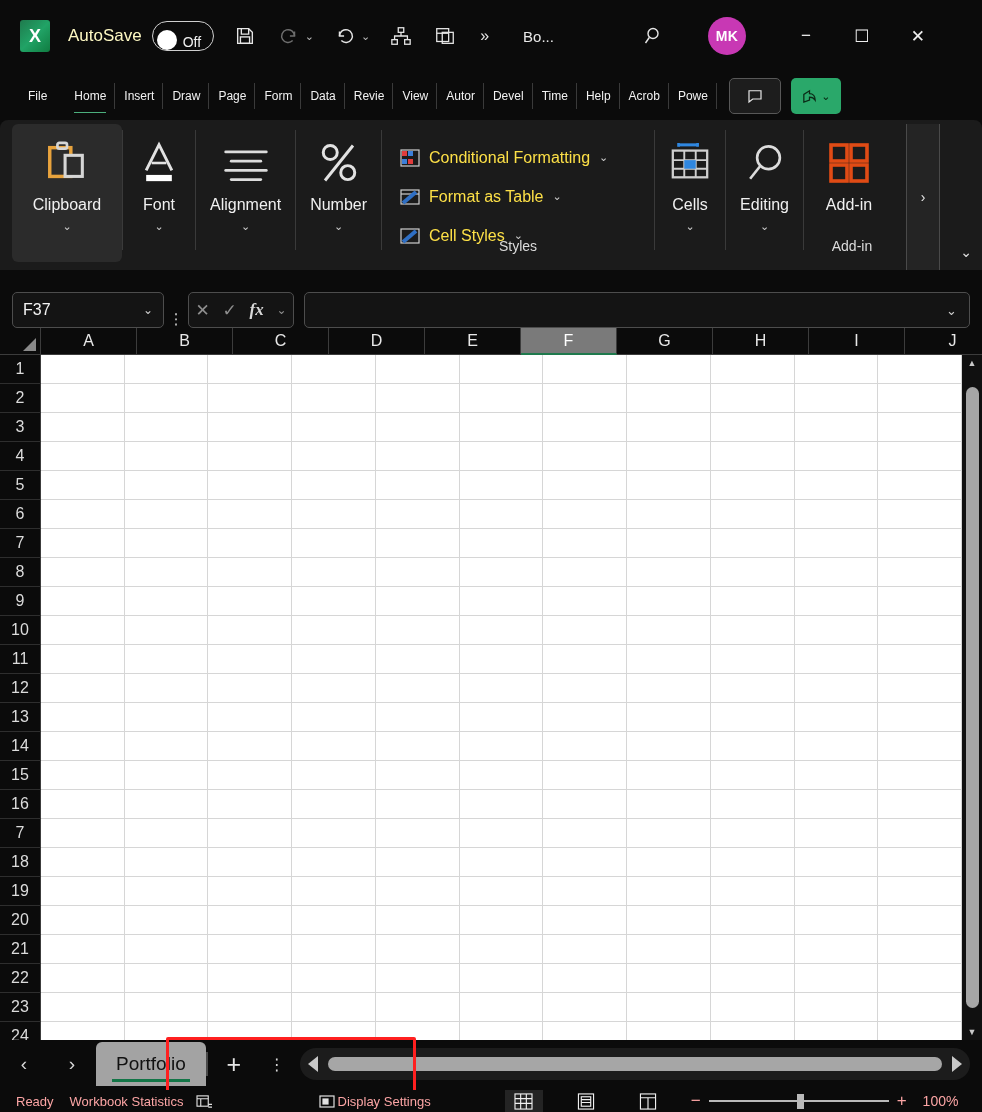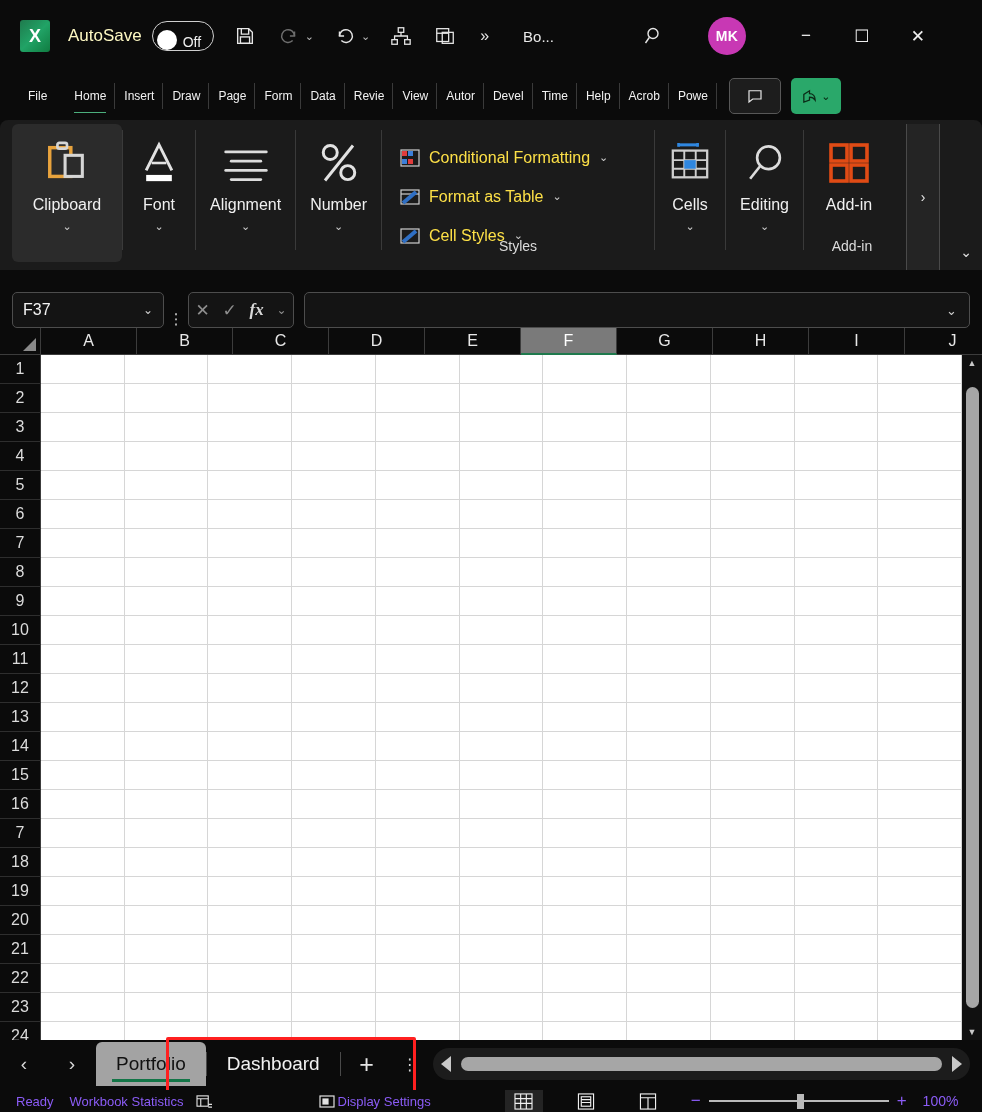--- a/index.html
+++ b/index.html
@@ -184,21 +184,21 @@
   .harrow.l{ border-top:8px solid transparent;border-bottom:8px solid transparent;border-right:10px solid #c9c9c9;}
   .harrow.r{ border-top:8px solid transparent;border-bottom:8px solid transparent;border-left:10px solid #c9c9c9;}
 
   .redbox{
     position:absolute; left:166px; top:1037px; width:250px; height:75px;
     border:3px solid #ff2020; border-radius:2px; pointer-events:none;
   }
 
   
   .statusbar{ position:absolute; top:1090px; left:0; width:982px; height:22px; background:#0b0b0b;
-              display:flex; align-items:center; font-size:13px; color:#8b5cf6; }
+              display:flex; align-items:center; font-size:13px; color:#fca5a5; }
   .st{ margin-left:16px; white-space:nowrap; }
   .viewbtn{ width:38px;height:22px;display:flex;align-items:center;justify-content:center;}
   .viewbtn.on{ background:#242424; }
   .zslider{ display:flex;align-items:center;gap:8px;margin-left:14px;}
   .ztrack{ width:180px;height:2px;background:#b9b9b9;position:relative;}
   .zknob{ position:absolute;left:88px;top:-6px;width:7px;height:15px;background:#b9b9b9;}
   .zpct{ margin-left:16px; font-size:14px;}
   svg{ display:block; }
 </style>
 </head>
@@ -825,21 +825,20 @@
   </div>
 
   <div class="sheetbar">
     <div class="navarrow">‹</div>
     <div class="navarrow">›</div>
     <div class="sheettab active">
       <span>Portfolio</span>
       <span class="sunder"></span>
     </div>
     <div class="tabdiv"></div>
-    <div class="sheettab">Dashboard</div>
     <div class="tabdiv"></div>
     <div class="addsheet">+</div>
     <div class="sheetkebab">⋮</div>
     <div class="hscroll">
       <div class="harrow l"></div>
       <div class="hthumb"></div>
       <div class="harrow r"></div>
     </div>
   </div>
 

